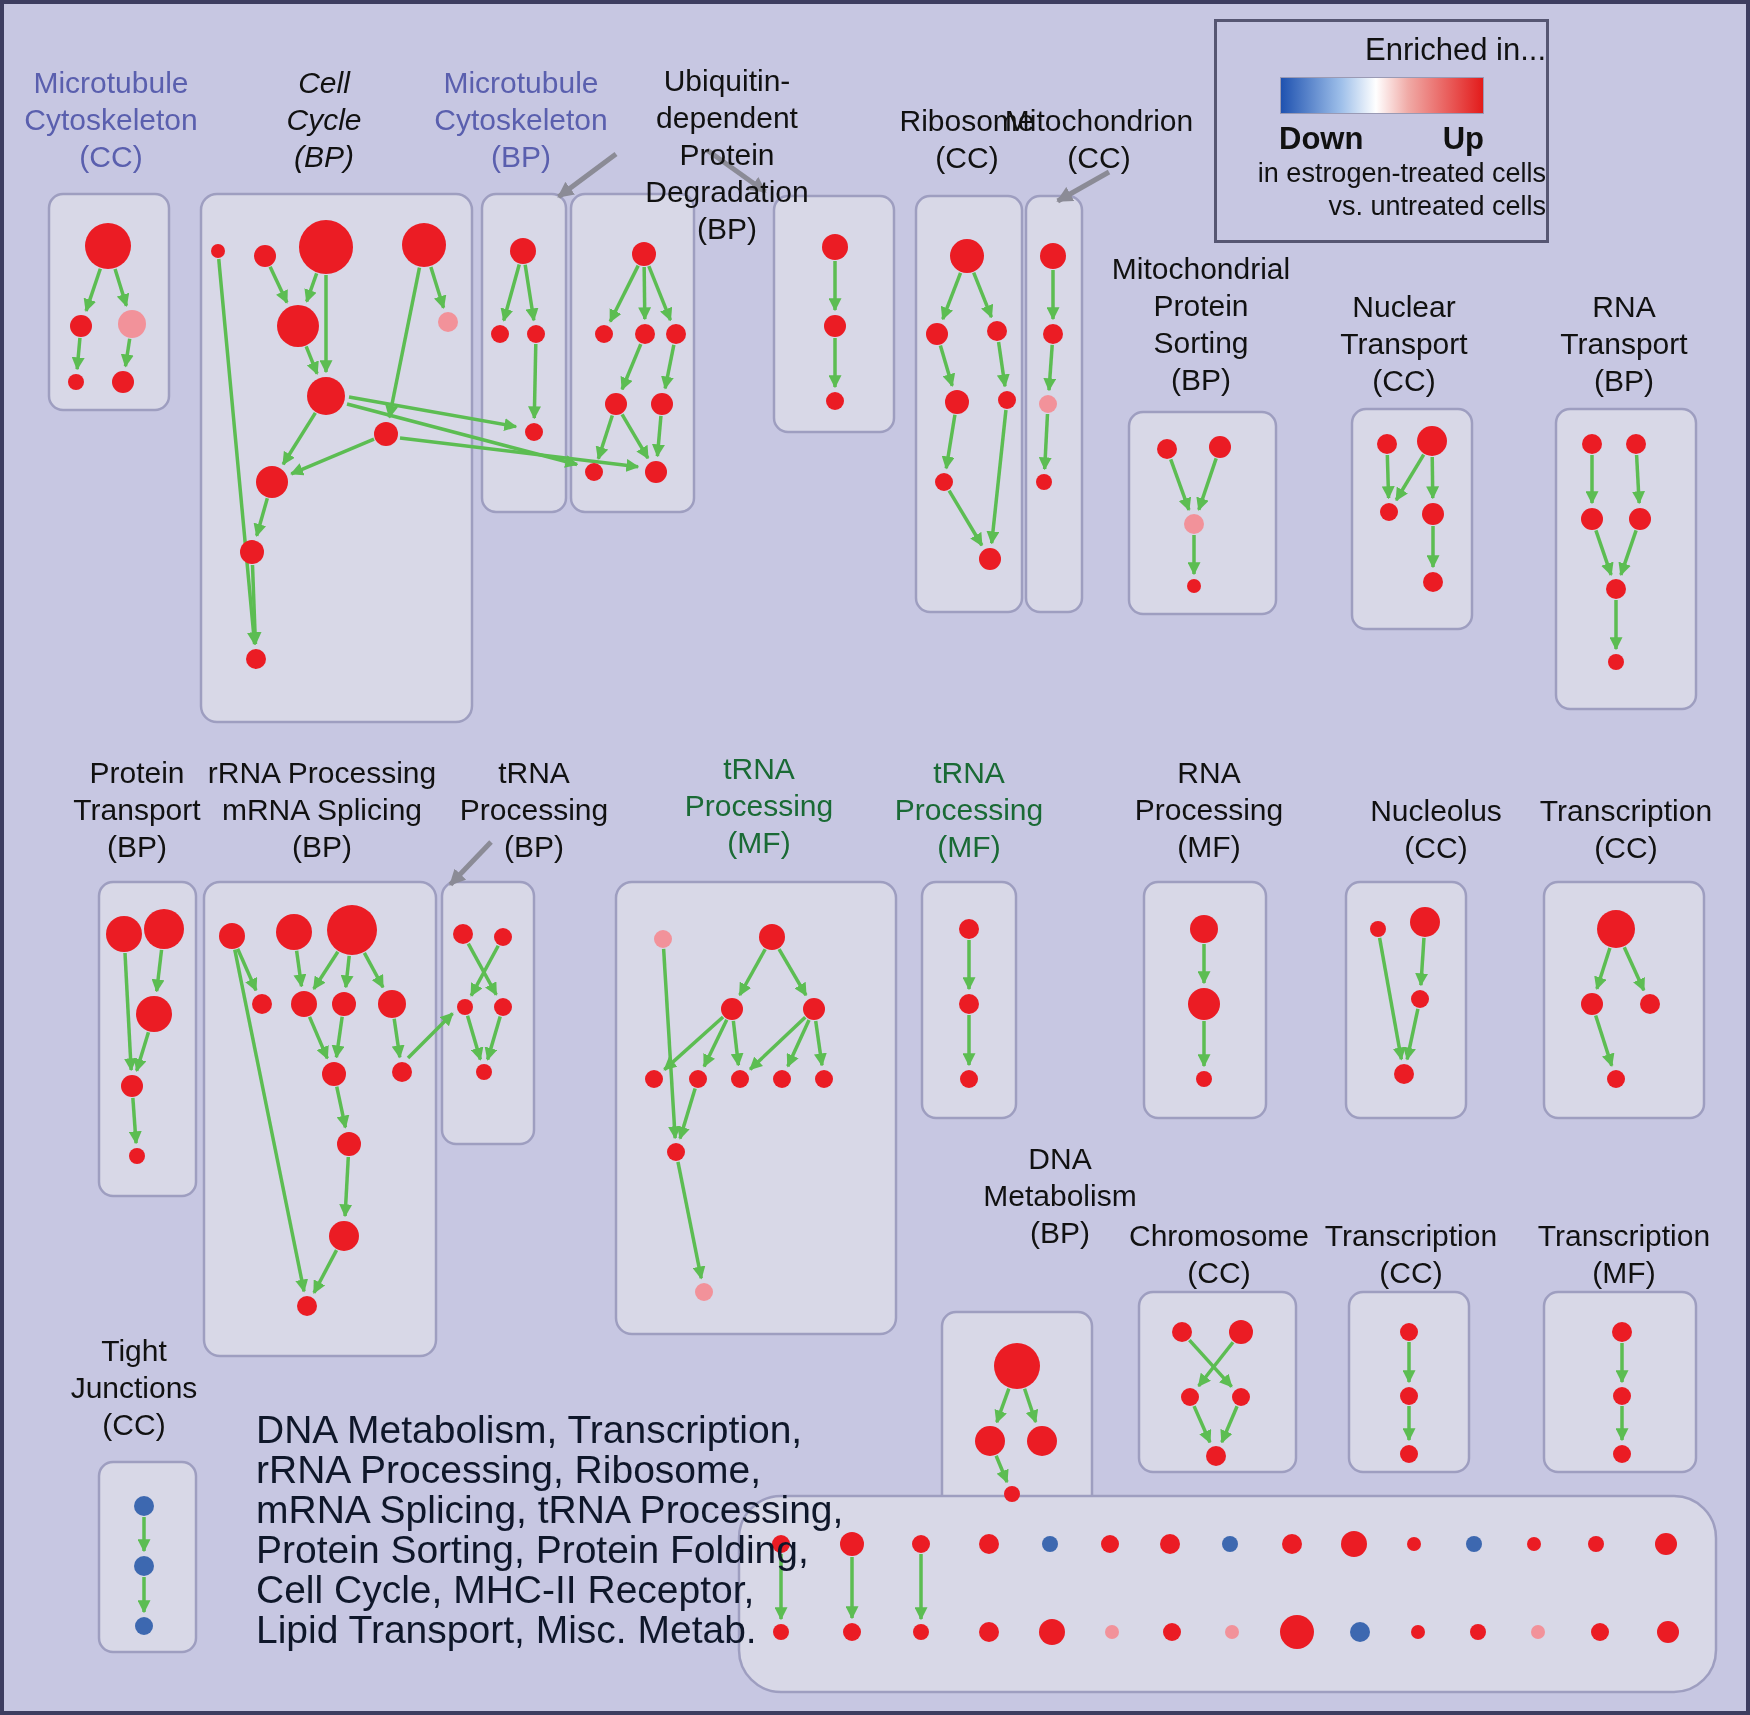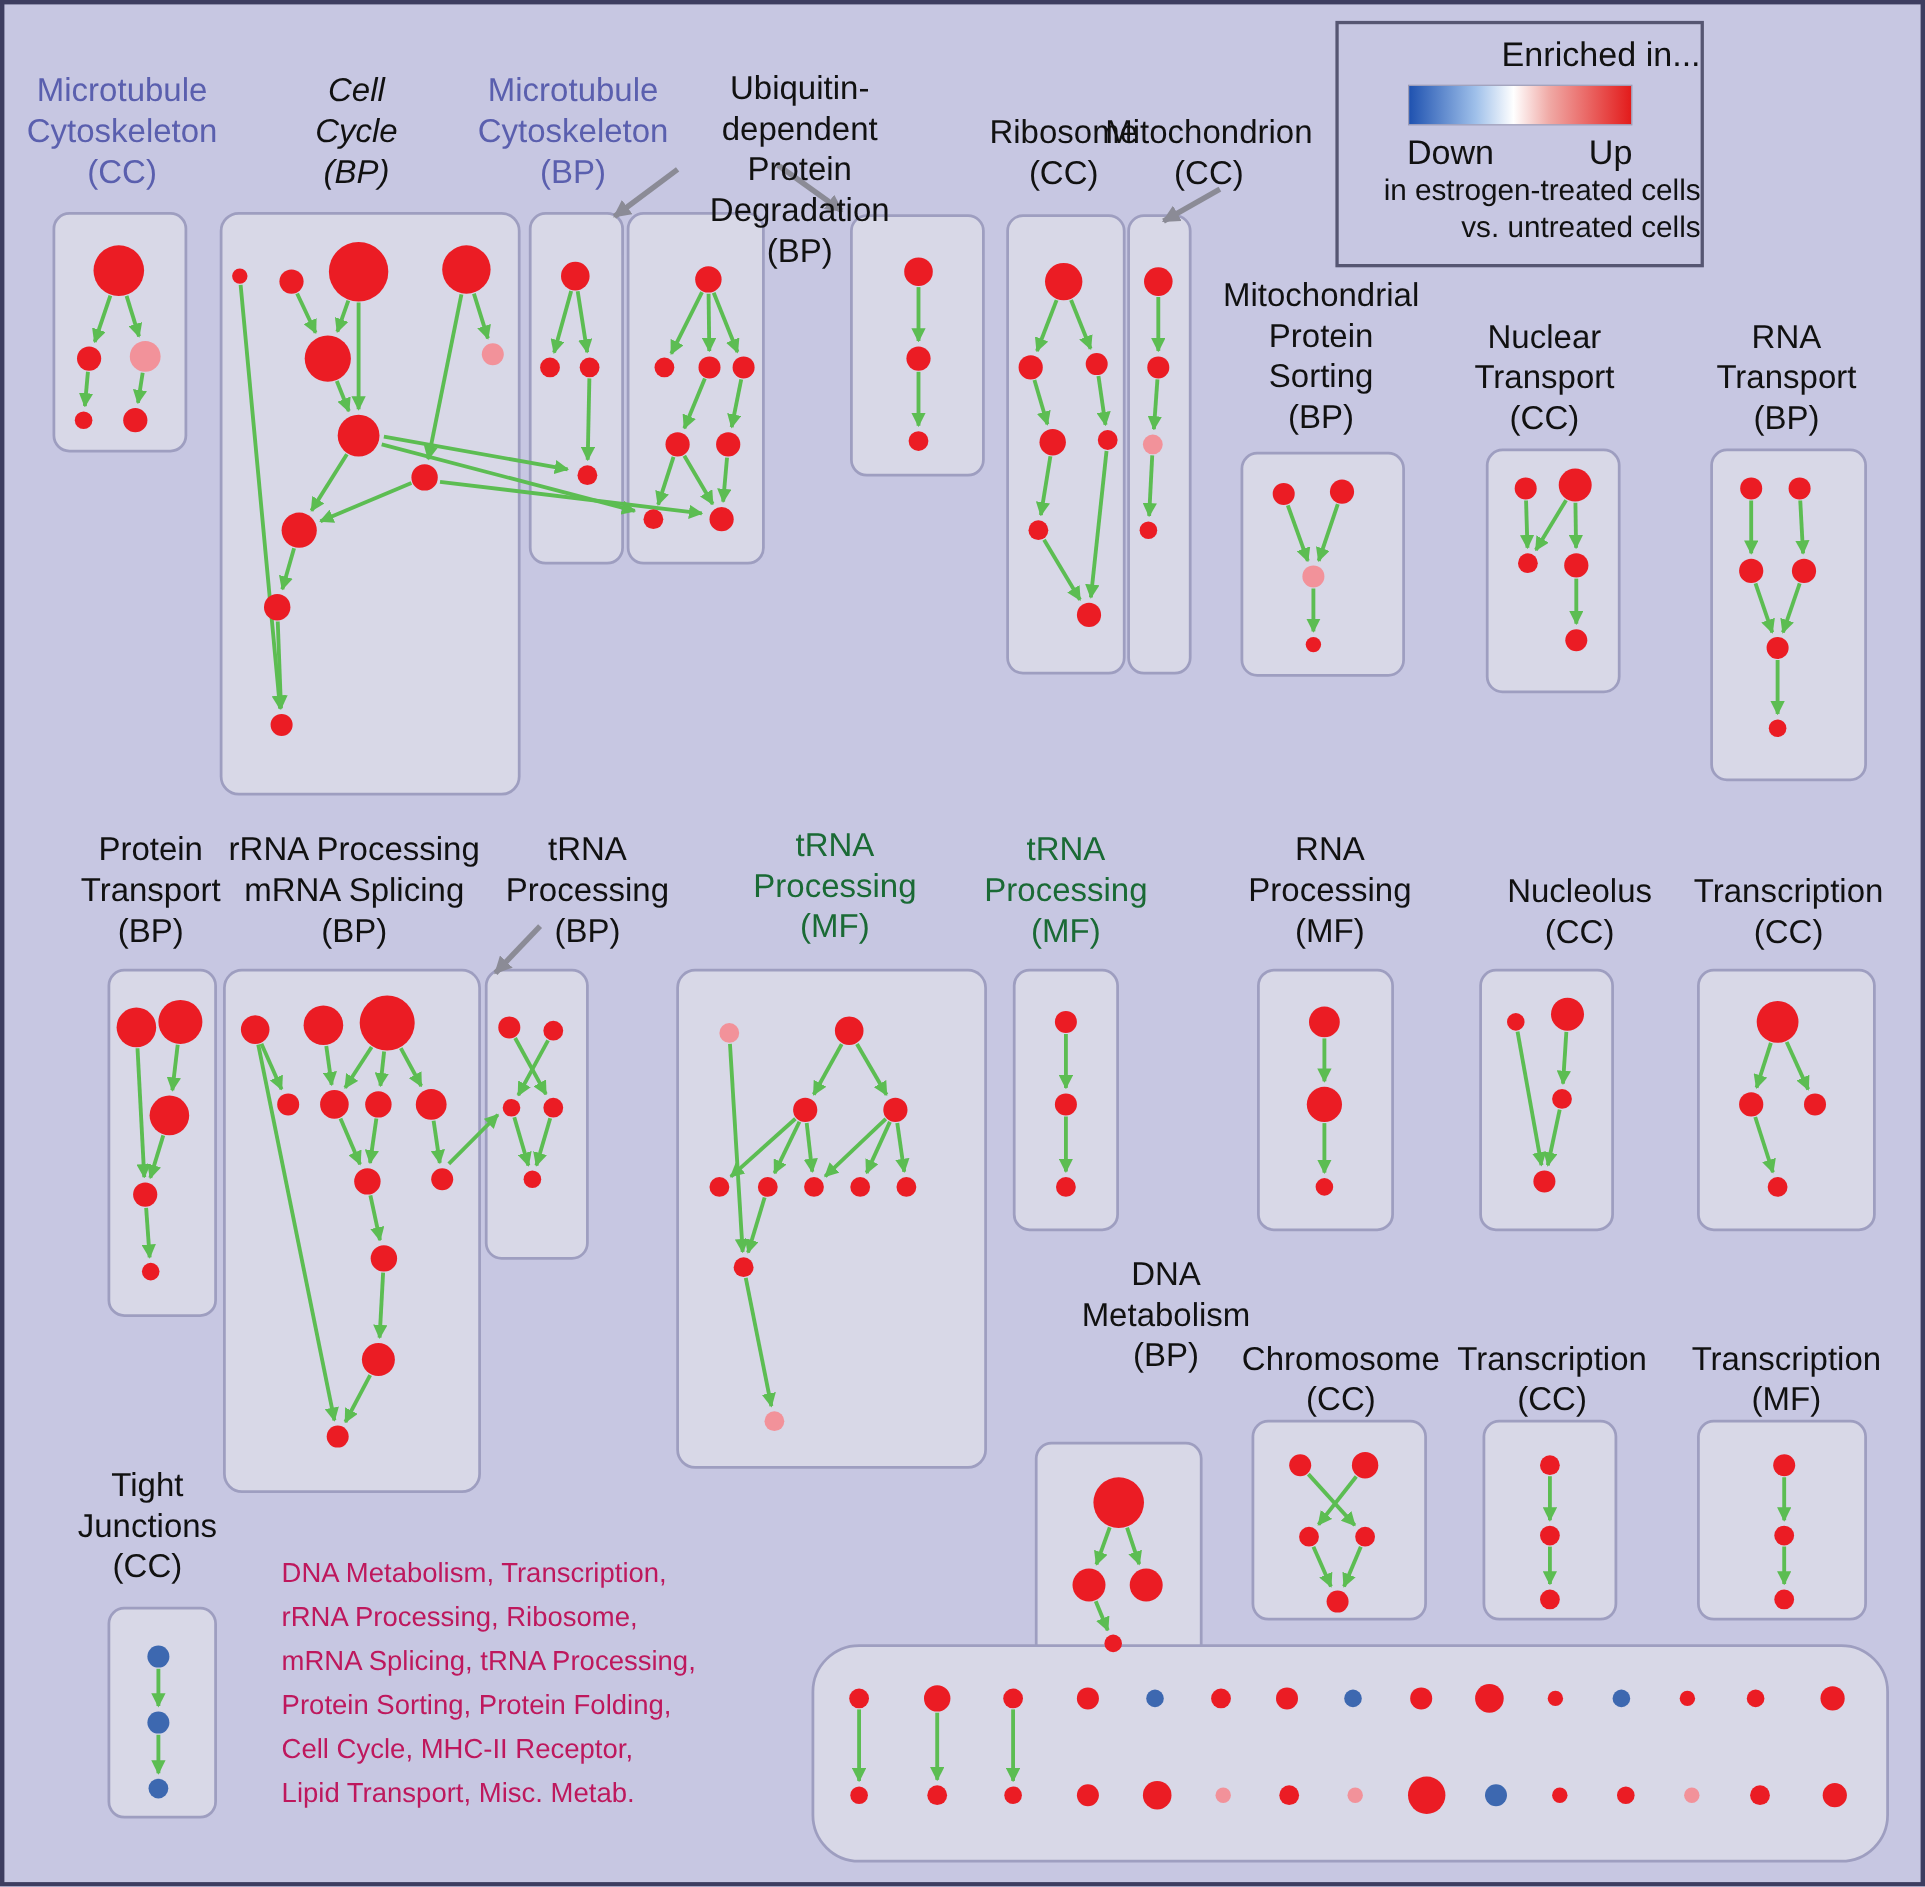--- a/index.html
+++ b/index.html
@@ -13,23 +13,23 @@
     position:absolute;transform:translateX(-50%);
     text-align:center;font-size:30px;line-height:37px;white-space:nowrap;
     color:#111;
   }
   .legend{
     position:absolute;left:1210px;top:15px;width:335px;height:224px;
     border:3px solid #565672;box-sizing:border-box;text-align:right;color:#111;
   }
   .legend-title{font-size:31px;margin-top:10px;}
   .legend-bar{width:204px;height:37px;margin:9px auto 7px;border:1px solid #9a9ab4;box-sizing:border-box;}
-  .legend-row{display:flex;justify-content:space-between;padding:0 62px;font-size:31px;}
+  .legend-row{display:flex;justify-content:space-between;padding:0 62px;font-size:31px;font-weight:bold;}
   .legend-sub{font-size:27px;line-height:33px;}
-  .misc-text{position:absolute;left:252px;top:1406px;font-size:25px;line-height:40px;color:#be185d;}
+  .misc-text{position:absolute;left:252px;top:1406px;font-size:39px;line-height:40px;color:#0f172a;}
 </style>
 </head>
 <body>
 
 <div class="figure">
   <svg class="net" width="1750" height="1715" viewBox="0 0 1750 1715">
       <defs>
         <marker id="ah" viewBox="0 0 10 10" refX="9" refY="5" markerWidth="13" markerHeight="13" orient="auto" markerUnits="userSpaceOnUse">
           <path d="M0,0L10,5L0,10Z" fill="#5cbd52"></path>
         </marker>

